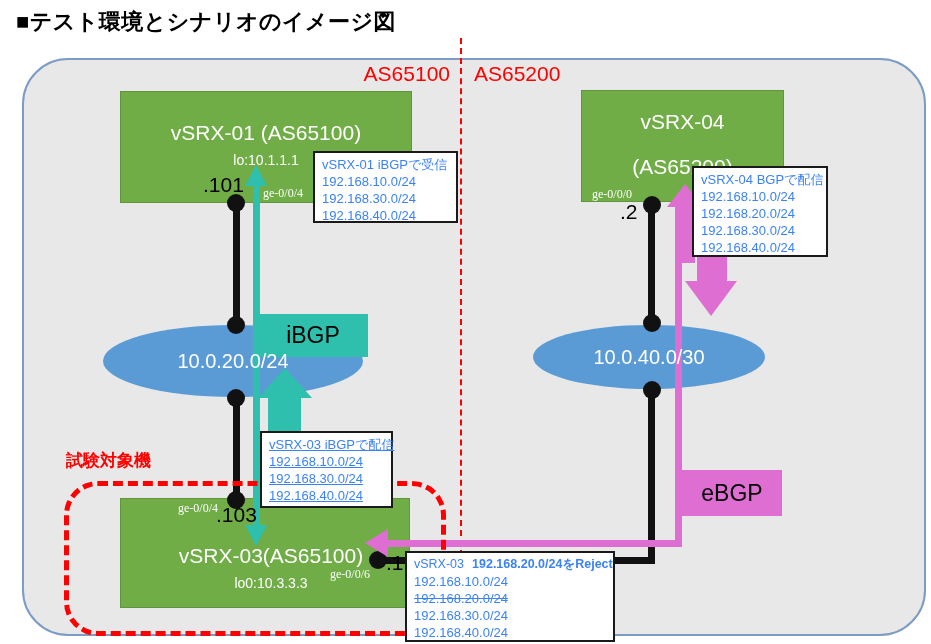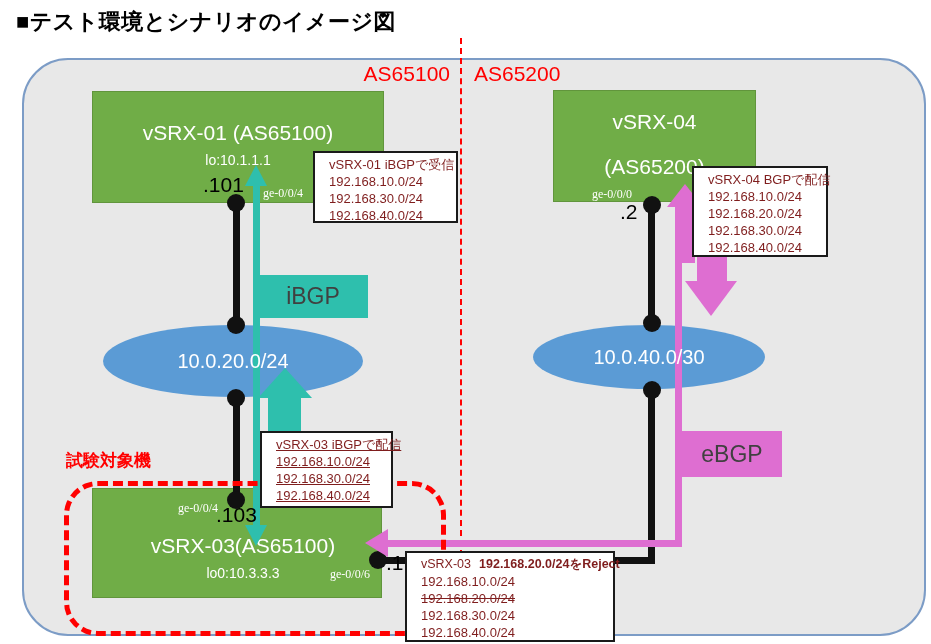--- a/index.html
+++ b/index.html
@@ -11,56 +11,56 @@
   }
   .abs{position:absolute;}
   .page-title{left:16px;top:7px;font-size:22px;font-weight:bold;color:#000;letter-spacing:0.5px;z-index:2;}
   .container{left:22px;top:58px;width:900px;height:574px;background:#E8E8E8;
     border:2px solid #7C9CC6;border-radius:46px;z-index:1;}
   .as-divider{left:460px;top:38px;height:518px;width:0;border-left:2px dashed #FF0000;z-index:2;}
   .as-label{font-size:21px;color:#FF0000;z-index:3;text-align:right;}
   .as-left{left:340px;top:62px;width:110px;text-align:right;}
   .as-right{left:474px;top:62px;}
 
-  .node{background:#70AD47;border:1px solid #61953C;z-index:4;color:#fff;text-align:center;box-sizing:border-box;}
+  .node{background:#70AD47;border:1px solid #61953C;z-index:4;color:#fff;text-align:center;box-sizing:border-box;margin-left:28px;}
   .node-title{font-size:21px;line-height:28px;}
   .node-sub{font-size:14px;margin-top:5px;}
   #vsrx01{left:92px;top:91px;width:292px;height:112px;}
   #vsrx01 .node-title{margin-top:27px;}
   #vsrx04{left:553px;top:90px;width:203px;height:112px;}
   #vsrx04 .node-title{margin-top:17px;}
-  #vsrx03{left:92px;top:488px;width:290px;height:110px;padding-left:12px;}
+  #vsrx03{left:92px;top:498px;width:290px;height:110px;padding-left:12px;}
   #vsrx03 .node-title{margin-top:43px;}
 
   .ellipse{background:#5B9BD5;border-radius:50%;z-index:3;}
   #net20{left:103px;top:325px;width:260px;height:72px;}
   #net40{left:533px;top:325px;width:232px;height:64px;}
   .ellipse-label{color:#fff;font-size:20px;display:flex;align-items:center;justify-content:center;z-index:9;}
   #net20-label{left:103px;top:325px;width:260px;height:72px;}
   #net40-label{left:533px;top:325px;width:232px;height:64px;}
 
   .bline{background:#111;z-index:6;}
   .dot{width:18px;height:18px;border-radius:50%;background:#111;z-index:7;}
 
   .teal{background:#2EBFAD;}
   .pink{background:#DE6ED1;}
   .tline{z-index:8;}
   .tri{width:0;height:0;z-index:8;}
 
-  .bgp-label{color:#404040;font-size:23px;display:flex;align-items:center;justify-content:center;z-index:9;}
+  .bgp-label{color:#000000;font-size:23px;display:flex;align-items:center;justify-content:center;z-index:9;margin-top:39px;}
   #ibgp-box{left:258px;top:275px;width:110px;height:43px;background:#2EBFAD;}
   #ebgp-box{left:682px;top:431px;width:100px;height:46px;background:#DE6ED1;}
 
   .test-rect{left:64px;top:481px;width:372px;height:145px;border:5px dashed #FF0000;border-radius:34px;z-index:9;}
   .test-label{left:66px;top:449px;font-size:17px;font-weight:bold;color:#FF0000;z-index:9;}
 
   .port-label{font-size:12px;color:#fff;z-index:8;font-family:Liberation Serif, serif;}
   .addr-label{font-size:21px;color:#000;z-index:8;}
 
-  .callout{background:#fff;border:2px solid #1a1a1a;z-index:10;padding:3px 14px;font-size:13px;line-height:17px;color:#7f1d1d;box-sizing:border-box;white-space:nowrap;}
+  .callout{background:#fff;border:2px solid #1a1a1a;z-index:10;padding:3px 7px;font-size:13px;line-height:17px;color:#3b82f6;box-sizing:border-box;white-space:nowrap;}
   #callout-vsrx01{left:313px;top:151px;width:145px;height:72px;}
   #callout-vsrx03-adv{left:260px;top:431px;width:133px;height:77px;text-decoration:underline;}
   #callout-vsrx04{left:692px;top:166px;width:136px;height:91px;}
   #callout-vsrx03-reject{left:405px;top:551px;width:210px;height:91px;}
   #callout-vsrx03-reject .c-title{font-size:12.5px;}
   .c-title-bold{font-weight:bold;margin-left:8px;}
   .struck{text-decoration:line-through;}
 </style>
 </head>
 <body>

